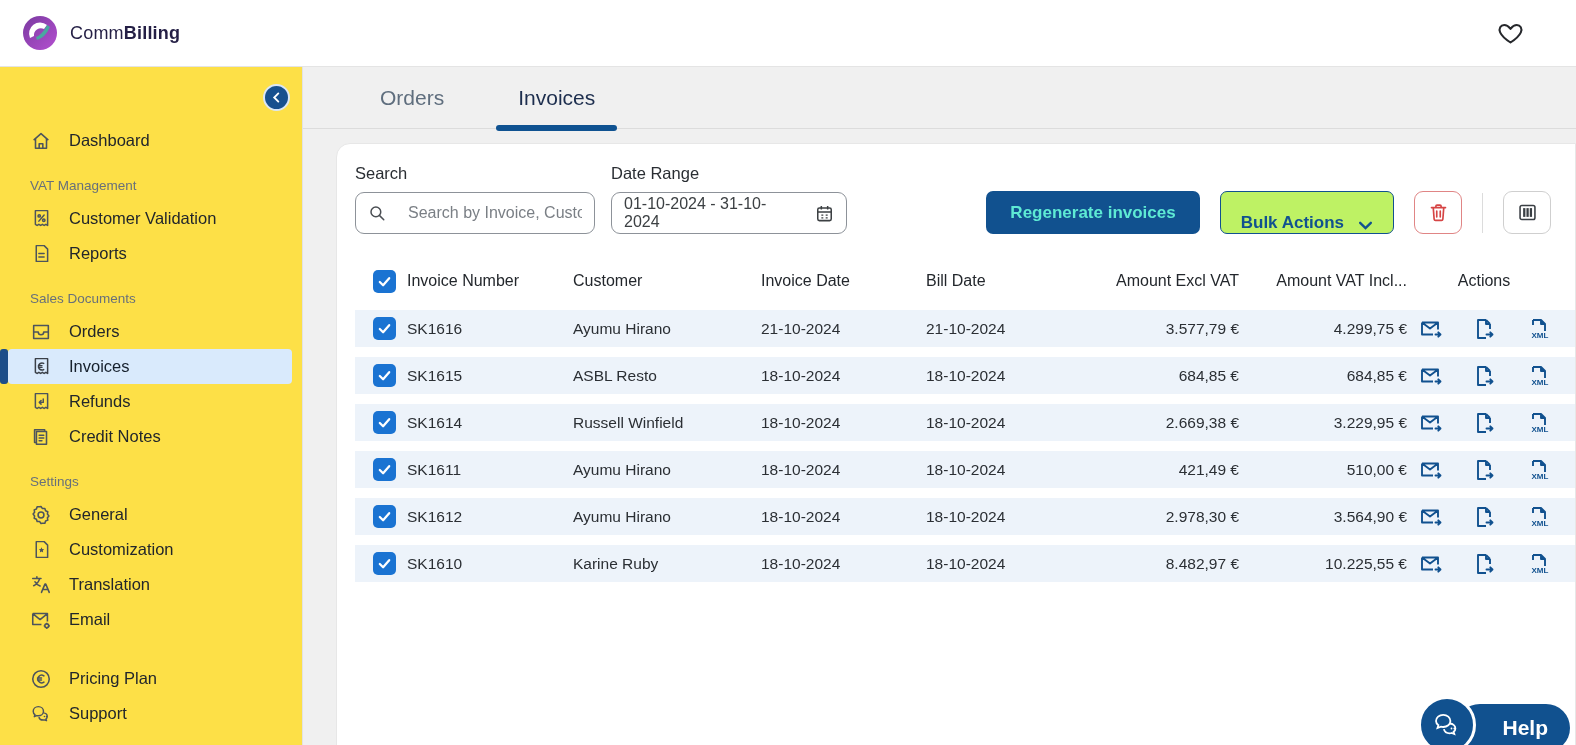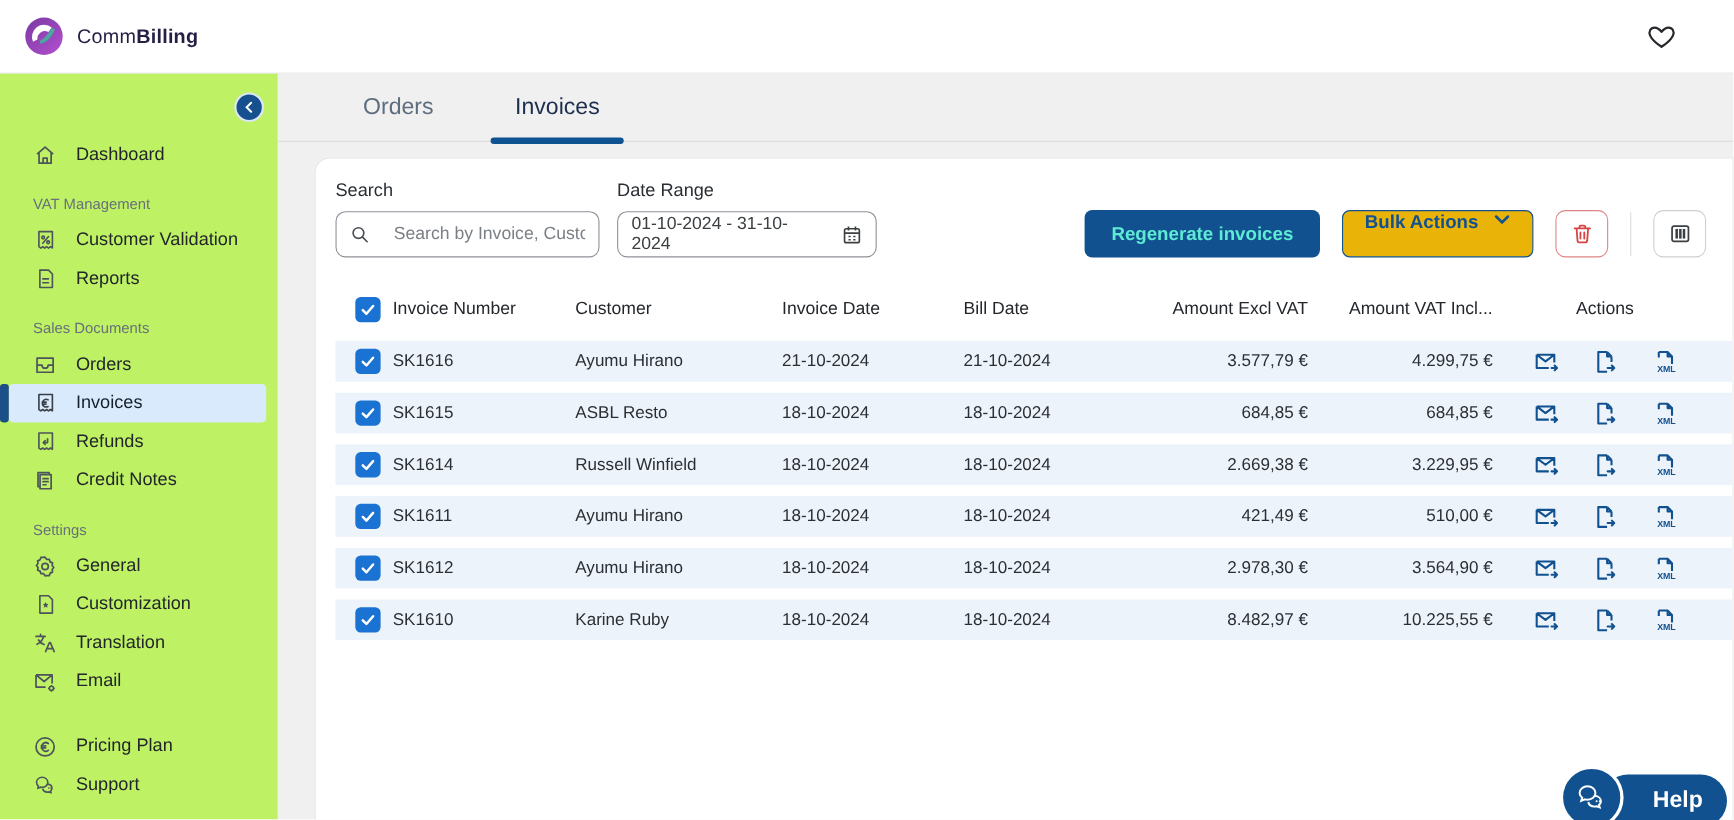--- a/index.html
+++ b/index.html
@@ -11,21 +11,21 @@
     display:flex; align-items:center; justify-content:space-between; padding:0 52px 0 20px; }
   .brand { display:flex; align-items:center; gap:10px; }
   .brand-name { font-size:18px; color:#241f45; letter-spacing:.2px; }
   .brand-name b { font-weight:700; }
   .heart-btn { background:none; border:none; cursor:pointer; display:flex; }
 
   
   .app { display:flex; height:678px; }
 
   
-  .sidebar { width:253px; background:#bef264; border-right:1px solid #e2e2e2;
+  .sidebar { width:303px; background:#fde047; border-right:1px solid #e2e2e2;
     position:relative; padding-top:56px; flex-shrink:0; }
   .collapse-btn { position:absolute; top:17px; right:12px; width:27px; height:27px;
     border-radius:50%; background:#17508e; border:2px solid #dbe7f5; color:#fff;
     font-size:14px; line-height:1; cursor:pointer; display:flex; align-items:center; justify-content:center; }
   .side-item { display:flex; align-items:center; gap:17px; height:35px; margin:0 10px 0 8px;
     padding-left:22px; font-size:16.5px; color:#22262b; cursor:pointer; position:relative; border-radius:4px; }
   .side-item .icn { width:22px; height:22px; display:flex; align-items:center; justify-content:center; color:#4d545c; flex-shrink:0; }
   .side-item.active { background:#d9eafc; color:#16202c; }
   .side-item.active::before { content:""; position:absolute; left:-8px; top:0; width:8px; height:100%;
     background:#1c4e89; border-radius:3px; }
@@ -53,23 +53,23 @@
     display:flex; align-items:center; gap:22px; padding:0 12px; font-size:16px; }
   .search-box { width:240px; margin-right:16px; }
   .search-box input { border:none; outline:none; width:100%; font-size:16px;
     font-family:inherit; color:#333; background:transparent; }
   .search-box input::placeholder { color:#7a7f85; }
   .date-box { width:236px; color:#3c4043; justify-content:space-between; cursor:pointer; }
 
   .toolbar { margin-left:auto; display:flex; align-items:center; gap:20px; padding-right:24px; }
   .btn-primary { background:#11518f; color:#5eead4; border:none; border-radius:7px;
     height:43px; padding:0 24px; font-size:17px; font-weight:700; cursor:pointer; font-family:inherit; }
-  .btn-outline { background:#eab308; color:#11518f; border:1px solid #11518f; border-radius:7px;
+  .btn-outline { background:#bef264; color:#11518f; border:1px solid #11518f; border-radius:7px;
     height:43px; padding:0 20px; font-size:17px; font-weight:700; cursor:pointer;
-    display:flex; align-items:flex-start; gap:14px; font-family:inherit; }
+    display:flex; align-items:flex-end; gap:14px; font-family:inherit; }
   .btn-icon { width:48px; height:43px; border-radius:9px; background:#fff; display:flex;
     align-items:center; justify-content:center; cursor:pointer; }
   .btn-trash { border:1px solid #e08585; }
   .btn-cols { border:1px solid #cfcfcf; }
   .v-divider { width:1px; height:40px; background:#dcdcdc; }
 
   
   .grid-row { display:grid;
     grid-template-columns:52px 166px 188px 165px 165px 148px 168px 1fr;
     align-items:center; padding-right:14px; }

